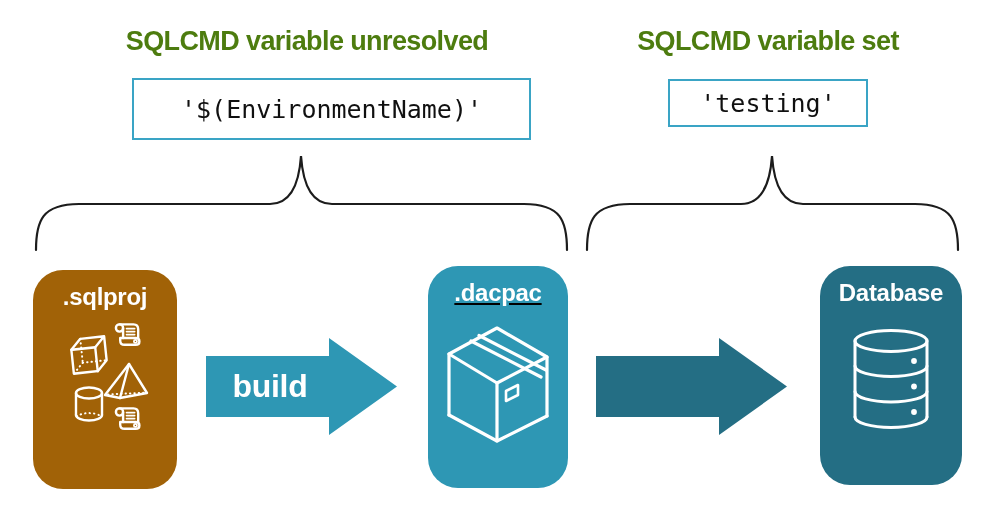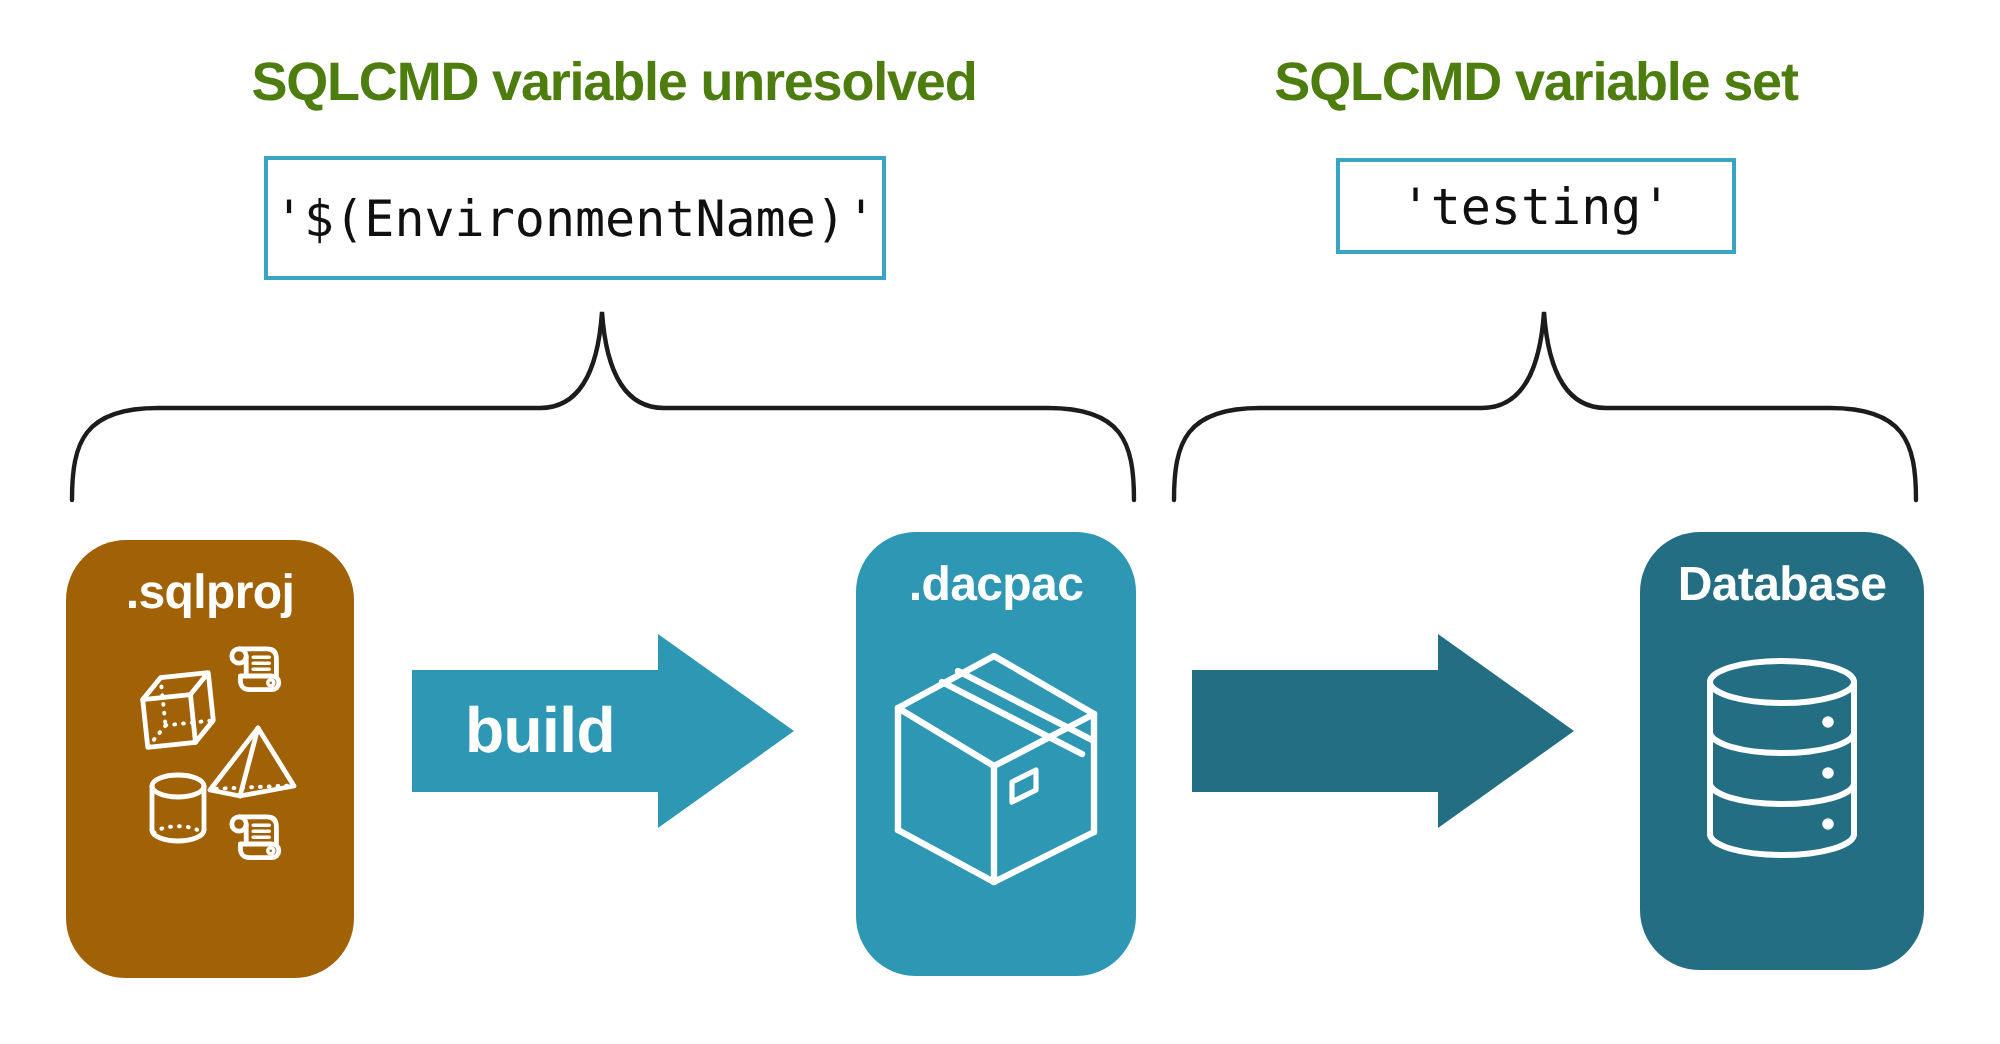--- a/index.html
+++ b/index.html
@@ -12,37 +12,37 @@
     position:absolute; top:26px; font-weight:bold; font-size:27px;
     color:#4d7c0f; text-align:center; letter-spacing:-0.6px;
   }
   #heading-left  { left:60px;  width:494px; }
   #heading-right { left:560px; width:416px; }
   .codebox {
     position:absolute; border:2px solid #3aa4c5; background:#ffffff;
     display:flex; align-items:center; justify-content:center;
     font-family:"DejaVu Sans Mono", monospace; font-size:25px; color:#101010;
   }
-  #codebox-left  { left:132px; top:78px; width:311px; height:62px; }
+  #codebox-left  { left:132px; top:78px; width:399px; height:62px; }
   #codebox-right { left:668px; top:79px; width:200px; height:48px; }
   .brace { position:absolute; top:149px; }
   #brace-left  { left:33px;  }
   #brace-right { left:584px; }
   .node {
     position:absolute; border-radius:30px;
   }
   #node-sqlproj  { left:33px;  top:270px; width:144px; height:219px; background:#7cc8dc; }
   #node-dacpac   { left:428px; top:266px; width:140px; height:222px; background:#2e97b4; }
   #node-database { left:820px; top:266px; width:142px; height:219px; background:#246e84; }
   .node-label {
     position:relative; z-index:2; text-align:center; color:#ffffff;
     font-weight:bold; font-size:24px; margin-top:13px; letter-spacing:-0.3px;
   }
   .node-icons { position:absolute; left:0; top:0; }
-  .arrow { position:absolute; top:316px; width:192px; height:99px; }
+  .arrow { position:absolute; top:337px; width:192px; height:99px; }
   #arrow-build  { left:206px; }
   #arrow-deploy { left:596px; }
   .arrow-label {
     position:absolute; left:0; top:19px; width:128px; height:61px;
     display:flex; align-items:center; justify-content:center;
     color:#ffffff; font-weight:bold; font-size:32px; letter-spacing:-0.3px;
   }
   svg { display:block; }
   .wire  { fill:none; stroke:#ffffff; stroke-width:2.4; stroke-linecap:round; stroke-linejoin:round; }
   .wired { fill:none; stroke:#ffffff; stroke-width:2; stroke-linecap:round; stroke-dasharray:0.4,4; }
@@ -117,21 +117,21 @@
     </svg>
   </div>
 
   <div class="arrow" id="arrow-build">
     <svg width="192" height="99" viewBox="0 0 192 99">
       <polygon points="0,19 123,19 123,1 191,49.5 123,98 123,80 0,80" fill="#2e97b4"></polygon>
     </svg>
     <div class="arrow-label">build</div>
   </div>
 
-  <div class="node" id="node-dacpac" style="background-color: rgb(46, 151, 180);">
+  <div class="node" id="node-dacpac" style="background-color: rgb(46, 151, 180); text-decoration: underline;">
     <div class="node-label">.dacpac</div>
     <svg class="node-icons" style="left:18px; top:60px;" width="104" height="118" viewBox="0 0 104 118">
       <path class="pkg" d="M51,2 L3,28 L51,57 L101,31 Z"></path>
       <path class="pkg" d="M3,28 V89 M101,31 V90 M51,57 V115"></path>
       <path class="pkg" d="M3,89 L51,115 L101,90"></path>
       <path class="pkg" d="M25,15 L95,51 M33,9.5 L100,44"></path>
       <path class="pkg" style="stroke-width:2.6" d="M60,65 L72,59 L72,69 L60,75 Z"></path>
     </svg>
   </div>
 

